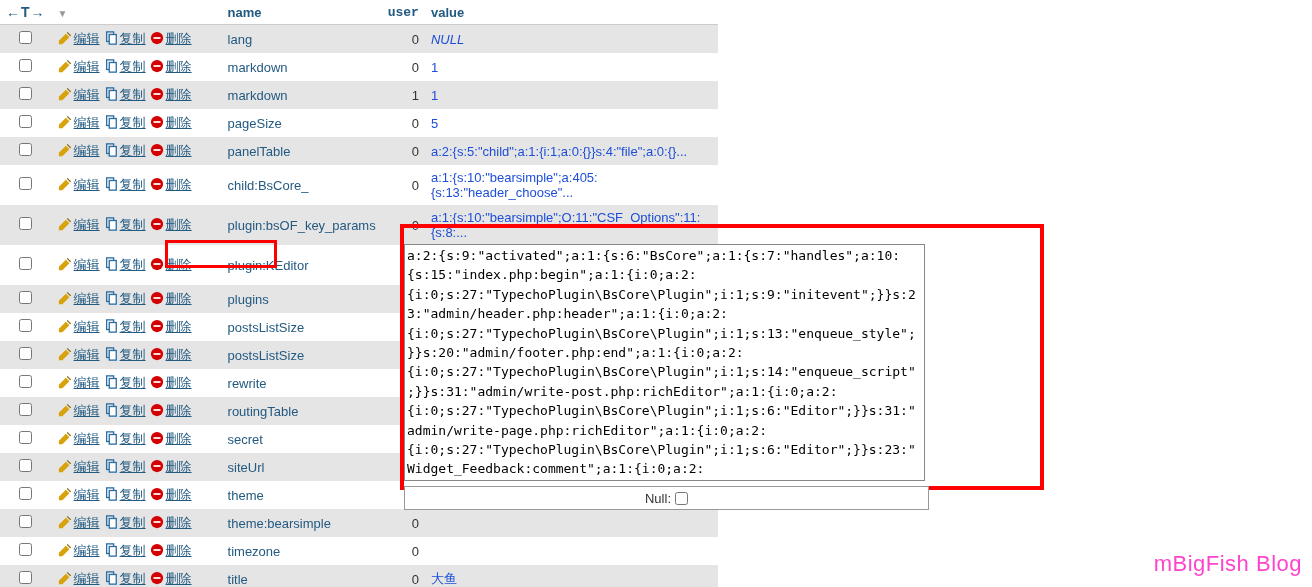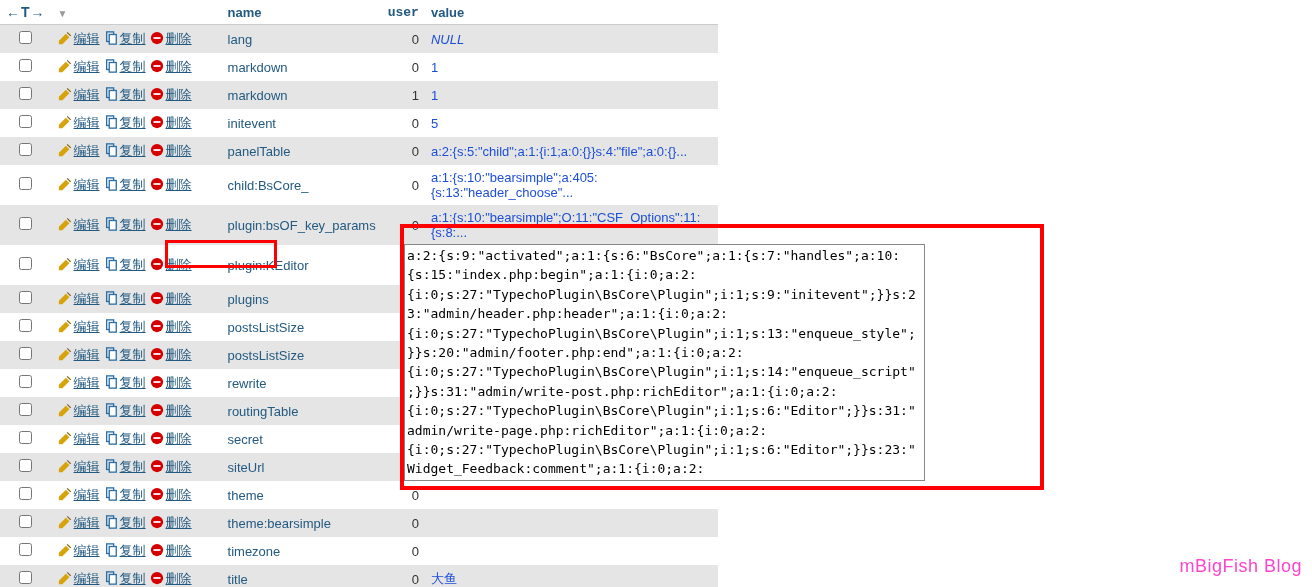--- a/index.html
+++ b/index.html
@@ -108,21 +108,21 @@
     align-items: center;
     justify-content: center;
     gap: 4px;
     font-size: 13px;
     margin-top: 2px;
   }
   .watermark {
     position: absolute;
     right: 10px;
     bottom: 10px;
-    font-size: 18px;
+    font-size: 22px;
     color: #ff44cc;
     font-family: Arial, sans-serif;
     letter-spacing: 0.5px;
   }
   input[type=checkbox] { width: 13px; height: 13px; }
 </style>
 </head>
 <body>
 
 <table>
@@ -225,21 +225,21 @@
                 <rect x="6" y="4" width="8" height="11" fill="#fff" stroke="#2a6ea5" stroke-width="1.5"></rect>
               </svg></span>
             <span>复制</span>
           </span><span class="act">
             <span><svg viewBox="0 0 16 16">
                 <circle cx="8" cy="8" r="7" fill="#d40000"></circle>
                 <rect x="4" y="7" width="8" height="2" fill="#fff"></rect>
               </svg></span>
             <span>删除</span>
           </span></td>
-        <td class="name">initevent</td>
+        <td class="name">pageSize</td>
         <td class="user">0</td>
         <td class="value">5</td>
       </tr>
       <tr class="odd">
         <td class="chk"><input type="checkbox" style=""></td>
         <td class="actions"><span class="act">
             <span><svg viewBox="0 0 16 16">
                 <path fill="#d8a20a" d="M1 11l8-8 4 4-8 8H1v-4z"></path>
                 <path fill="#8a6200" d="M10 2l1-1 4 4-1 1-4-4z"></path>
               </svg></span>
@@ -612,15 +612,19 @@
         <td class="value">大鱼</td>
       </tr>
     </tbody>
 </table>
 
 <div class="red-highlight-1"></div>
 <div class="red-highlight-2"></div>
 
 <div class="edit-panel">
   <textarea style="">a:2:{s:9:"activated";a:1:{s:6:"BsCore";a:1:{s:7:"handles";a:10:{s:15:"index.php:begin";a:1:{i:0;a:2:{i:0;s:27:"TypechoPlugin\BsCore\Plugin";i:1;s:9:"initevent";}}s:23:"admin/header.php:header";a:1:{i:0;a:2:{i:0;s:27:"TypechoPlugin\BsCore\Plugin";i:1;s:13:"enqueue_style";}}s:20:"admin/footer.php:end";a:1:{i:0;a:2:{i:0;s:27:"TypechoPlugin\BsCore\Plugin";i:1;s:14:"enqueue_script";}}s:31:"admin/write-post.php:richEditor";a:1:{i:0;a:2:{i:0;s:27:"TypechoPlugin\BsCore\Plugin";i:1;s:6:"Editor";}}s:31:"admin/write-page.php:richEditor";a:1:{i:0;a:2:{i:0;s:27:"TypechoPlugin\BsCore\Plugin";i:1;s:6:"Editor";}}s:23:"Widget_Feedback:comment";a:1:{i:0;a:2:</textarea>
+  <div class="null-row">
+    <span>Null:</span>
+    <input type="checkbox" style="">
+  </div>
 </div>
 
 <div class="watermark">mBigFish Blog</div>
 
 </body></html>

